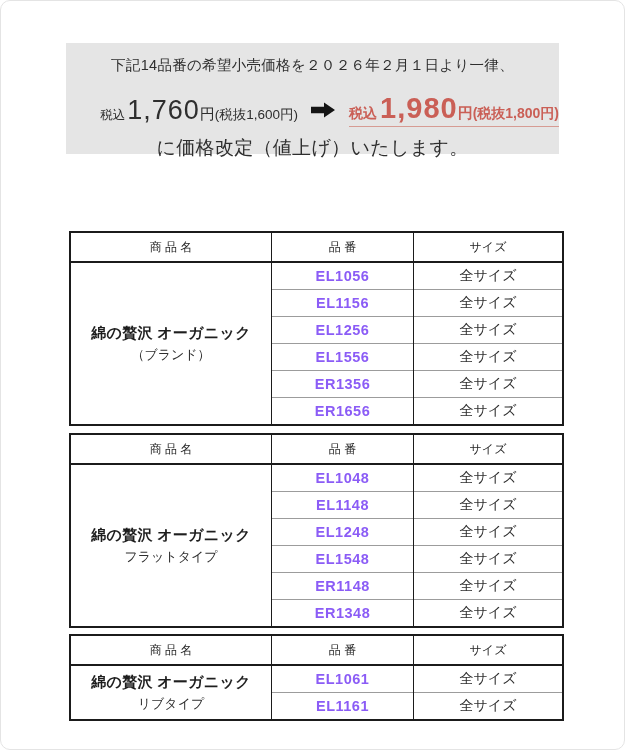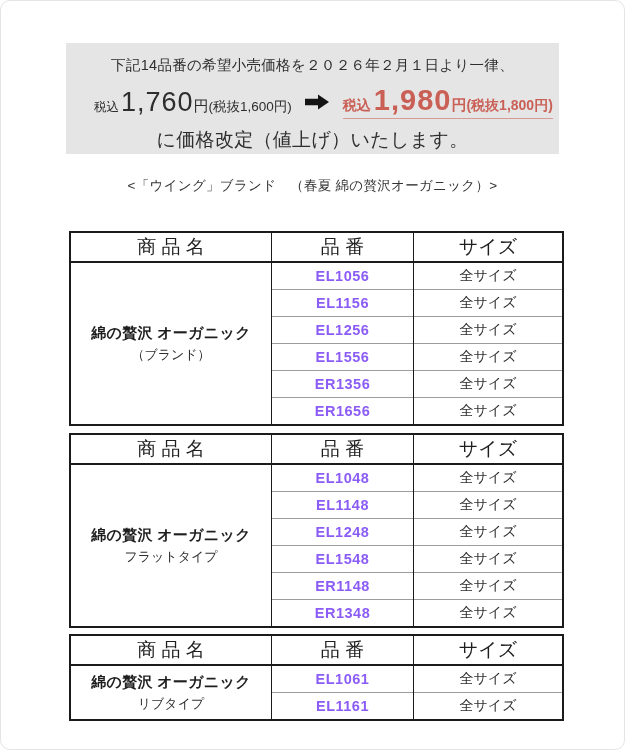--- a/index.html
+++ b/index.html
@@ -4,21 +4,21 @@
 <style>
   html,body{margin:0;padding:0;background:#fff;}
   body{width:625px;height:750px;font-family:"Liberation Sans","DejaVu Sans",sans-serif;color:#2e2e2e;}
   .page{position:relative;width:625px;height:750px;box-sizing:border-box;background:#fff;
         border:1px solid #e4e4e4;border-radius:10px;overflow:hidden;}
 
   
   .notice-box{position:absolute;left:65px;top:42px;width:493px;height:111px;
               background:#e5e5e5;text-align:center;}
   .notice-line1{margin:13px 0 0;font-size:14.5px;letter-spacing:.3px;color:#2e2e2e;white-space:nowrap;}
-  .price-line{margin-top:8px;height:38px;display:flex;align-items:center;justify-content:flex-start;white-space:nowrap;padding-left:28px;}
+  .price-line{margin-top:16px;height:38px;display:flex;align-items:center;justify-content:flex-end;white-space:nowrap;padding-left:28px;}
   .price-group{display:inline-block;line-height:1;}
   .pg-old .tax-label{font-size:12.5px;margin-right:2px;}
   .pg-old .amount{font-size:27px;letter-spacing:1px;}
   .pg-old .yen{font-size:15px;}
   .pg-old .paren{font-size:13.5px;}
   .arrow-wrap{margin:0 13px;display:inline-flex;align-items:center;}
   .pg-new{color:#ca5f56;border-bottom:1px solid #d69b93;padding-bottom:3px;}
   .pg-new .tax-label{font-size:14px;font-weight:bold;margin-right:3px;}
   .pg-new .amount{font-size:29px;font-weight:bold;letter-spacing:1px;}
   .pg-new .yen{font-size:15px;font-weight:bold;}
@@ -29,21 +29,21 @@
   .subtitle{position:absolute;top:176px;left:0;width:100%;text-align:center;
             font-size:13.5px;color:#333;letter-spacing:.3px;margin:0;}
   .main-title{position:absolute;top:194px;left:0;width:100%;text-align:center;
               font-size:19.5px;font-weight:bold;letter-spacing:2px;color:#111;margin:0;}
 
   
   .price-table{position:absolute;left:68px;width:489px;border-collapse:collapse;
                table-layout:fixed;background:#fff;}
   .t1{top:230px;} .t2{top:432px;} .t3{top:633px;}
   .price-table{border:2px solid #1b1b1b;}
-  .price-table th{height:28px;font-weight:normal;font-size:19px;color:#1e1e1e;
+  .price-table th{height:28px;font-weight:normal;font-size:12px;color:#1e1e1e;
                   border-bottom:2px solid #1b1b1b;text-align:center;padding:0;}
   .price-table td{height:26px;text-align:center;padding:0;}
   .col-name{width:200px;} .col-code{width:141px;} .col-size{width:148px;}
   .v-line{border-right:1px solid #1b1b1b;}
   .code-cell{font-size:14.5px;letter-spacing:.5px;color:#8b5cf6;border-top:1px solid #9c9c9c;font-weight:bold;}
   .size-cell{font-size:14px;color:#2e2e2e;border-top:1px solid #9c9c9c;}
   .product-cell{vertical-align:middle;margin-left:12px;}
   .product-name{display:block;font-size:15px;font-weight:bold;color:#1e1e1e;letter-spacing:.3px;}
   .product-sub{display:block;font-size:13px;color:#2e2e2e;margin-top:3px;}
 </style>
@@ -63,21 +63,20 @@
           <path d="M0 4.8 H13 V0.5 L24 8 L13 15.5 V11.2 H0 Z" fill="#141414"></path>
         </svg>
       </span>
       <span class="price-group pg-new">
         <span class="tax-label">税込</span><span class="amount">1,980</span><span class="yen">円</span><span class="paren">(税抜1,800円)</span>
       </span>
     </div>
     <p class="notice-line3">に価格改定（値上げ）いたします。</p>
   </div>
 
-  <p class="subtitle">&lt;「ウイング」ブランド　（春夏 綿の贅沢オーガニック）&gt;</p>
 
   <table class="price-table t1">
     <thead>
       <tr>
         <th class="col-name v-line">商 品 名</th>
         <th class="col-code v-line">品 番</th>
         <th class="col-size">サイズ</th>
       </tr>
     </thead>
     <tbody>

